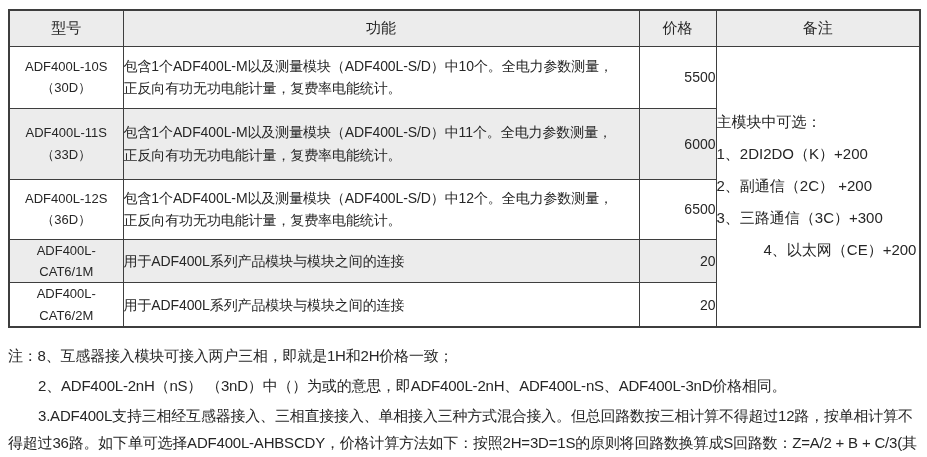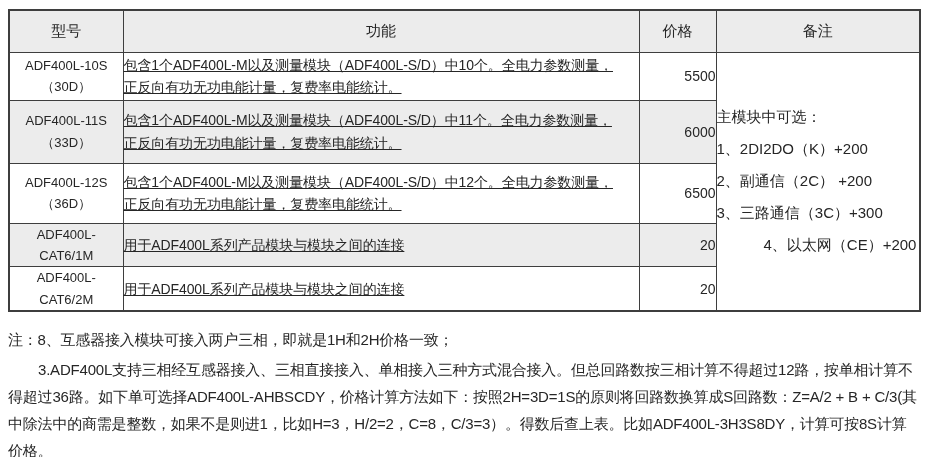--- a/index.html
+++ b/index.html
@@ -28,29 +28,29 @@
   table.price-table td {
     border: 1px solid #3e3e3e;
     padding: 0;
     box-sizing: border-box;
   }
   col.c-model  { width: 114px; }
   col.c-func   { width: 516px; }
   col.c-price  { width: 77px;  }
   col.c-remark { width: 204px; }
 
-  tr.header-row { height: 42px; }
+  tr.header-row { height: 36px; }
   tr.header-row td {
     background: #ececec;
     text-align: center;
     font-size: 15px;
     vertical-align: middle;
   }
-  tr.r1 { height: 48px; }
-  tr.r2 { height: 63px; }
+  tr.r1 { height: 62px; }
+  tr.r2 { height: 71px; }
   tr.r3 { height: 60px; }
   tr.r4 { height: 30px; }
   tr.r5 { height: 30px; }
 
   tr.striped td { background: #ececec; }
 
   td.model-cell {
     text-align: center;
     vertical-align: middle;
     font-size: 13px;
@@ -58,21 +58,20 @@
     white-space: pre-line;
   }
   td.func-cell {
     text-align: left;
     vertical-align: middle;
     font-size: 14px;
     line-height: 1.6;
     padding: 0 8px 0 10px;
     white-space: pre-line;
     letter-spacing: -0.1px;
-    text-decoration: underline;
   }
   td.price-cell {
     text-align: right;
     vertical-align: middle;
     font-size: 14px;
   }
   td.remark-cell {
     background: #ffffff !important;
     vertical-align: middle;
     padding: 0 6px 0 26px;
@@ -155,16 +154,17 @@
       <tr class="r5">
         <td class="model-cell">ADF400L-CAT6/2M</td>
         <td class="func-cell">用于ADF400L系列产品模块与模块之间的连接</td>
         <td class="price-cell">20</td>
       </tr>
     </tbody>
   </table>
 
   <div class="notes">
     <p>注：8、互感器接入模块可接入两户三相，即就是1H和2H价格一致；</p>
+    <p class="note-indent">2、ADF400L-2nH（nS） （3nD）中（）为或的意思，即ADF400L-2nH、ADF400L-nS、ADF400L-3nD价格相同。</p>
     <p class="note-indent">3.ADF400L支持三相经互感器接入、三相直接接入、单相接入三种方式混合接入。但总回路数按三相计算不得超过12路，按单相计算不得超过36路。如下单可选择ADF400L-AHBSCDY，价格计算方法如下：按照2H=3D=1S的原则将回路数换算成S回路数：Z=A/2 + B + C/3(其中除法中的商需是整数，如果不是则进1，比如H=3，H/2=2，C=8，C/3=3）。得数后查上表。比如ADF400L-3H3S8DY，计算可按8S计算价格。</p>
   </div>
 
 </div>
 
 </body></html>

